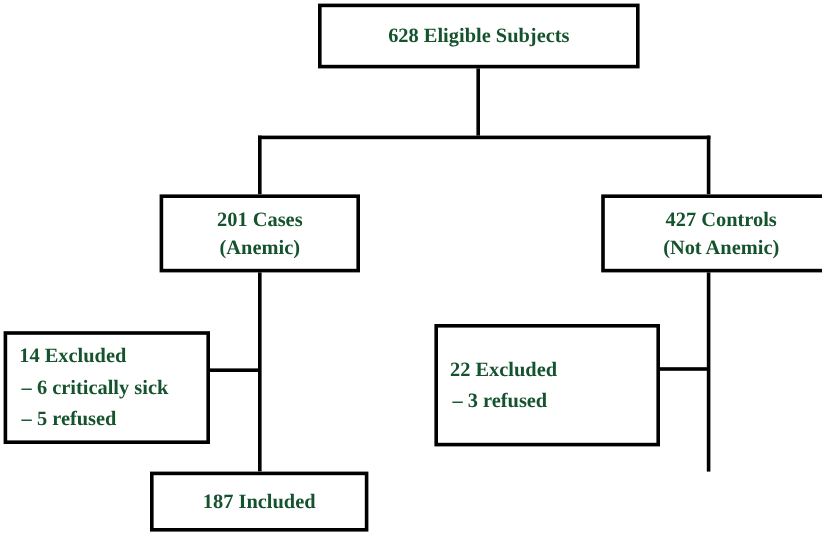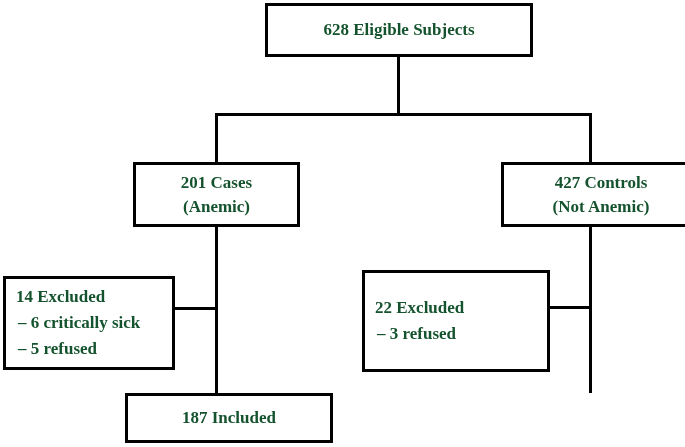--- a/index.html
+++ b/index.html
@@ -75,18 +75,18 @@
     <div class="excl-item">– 5 refused</div>
   </div>
   <div class="line" style="left:175px; top:307px; width:42px; height:3px;"></div>
 
   <div class="box left-align" style="left:362px; top:270px; width:188px; height:102px;">
     <div class="excl-title">22 Excluded</div>
     <div class="excl-item">– 3 refused</div>
   </div>
   <div class="line" style="left:550px; top:306px; width:41px; height:3px;"></div>
 
-  <div class="box" style="left:125px; top:393px; width:208px; height:50px;">
+  <div class="box" style="left:125px; top:393px; width:182px; height:50px;">
     <div>187 Included</div>
   </div>
 
 
 </div>
 
 </body></html>

